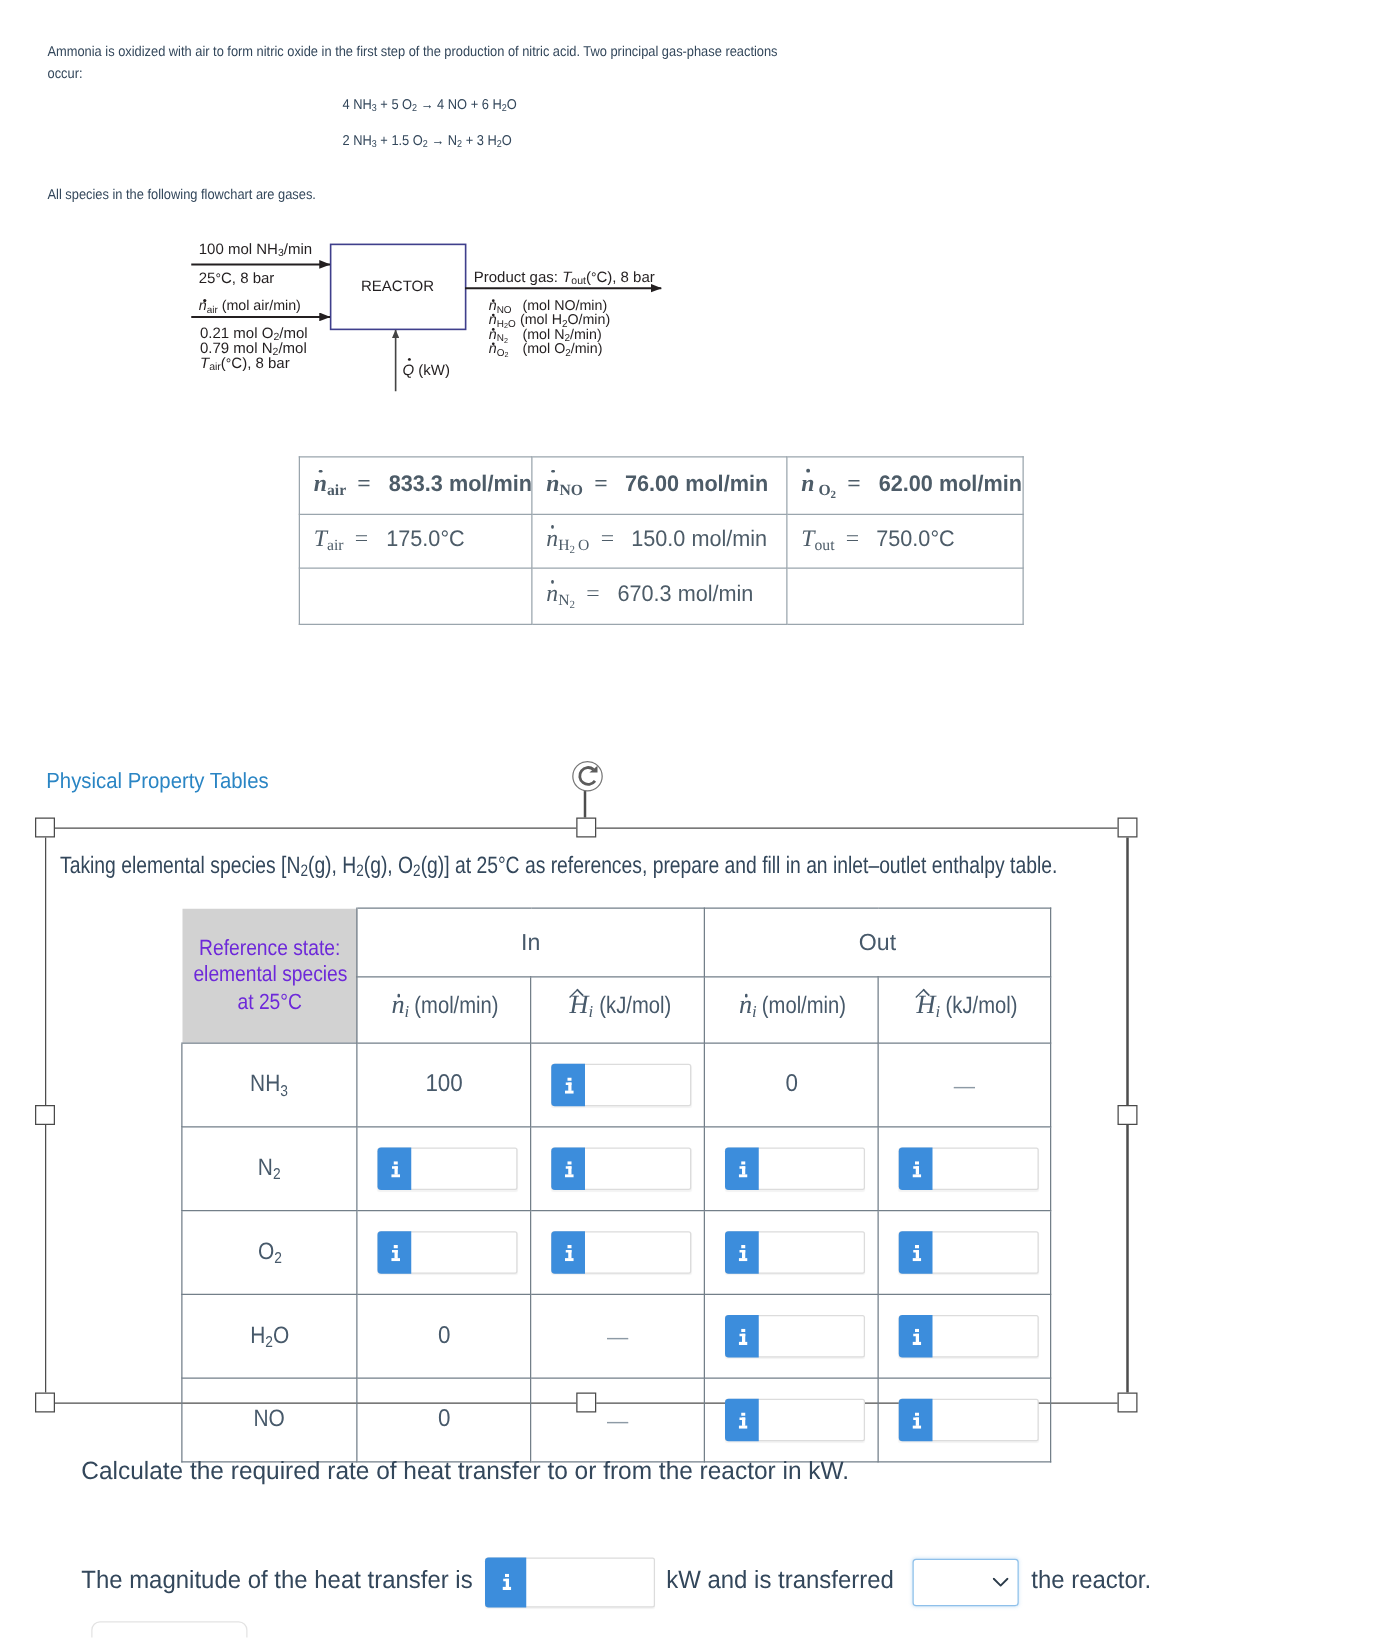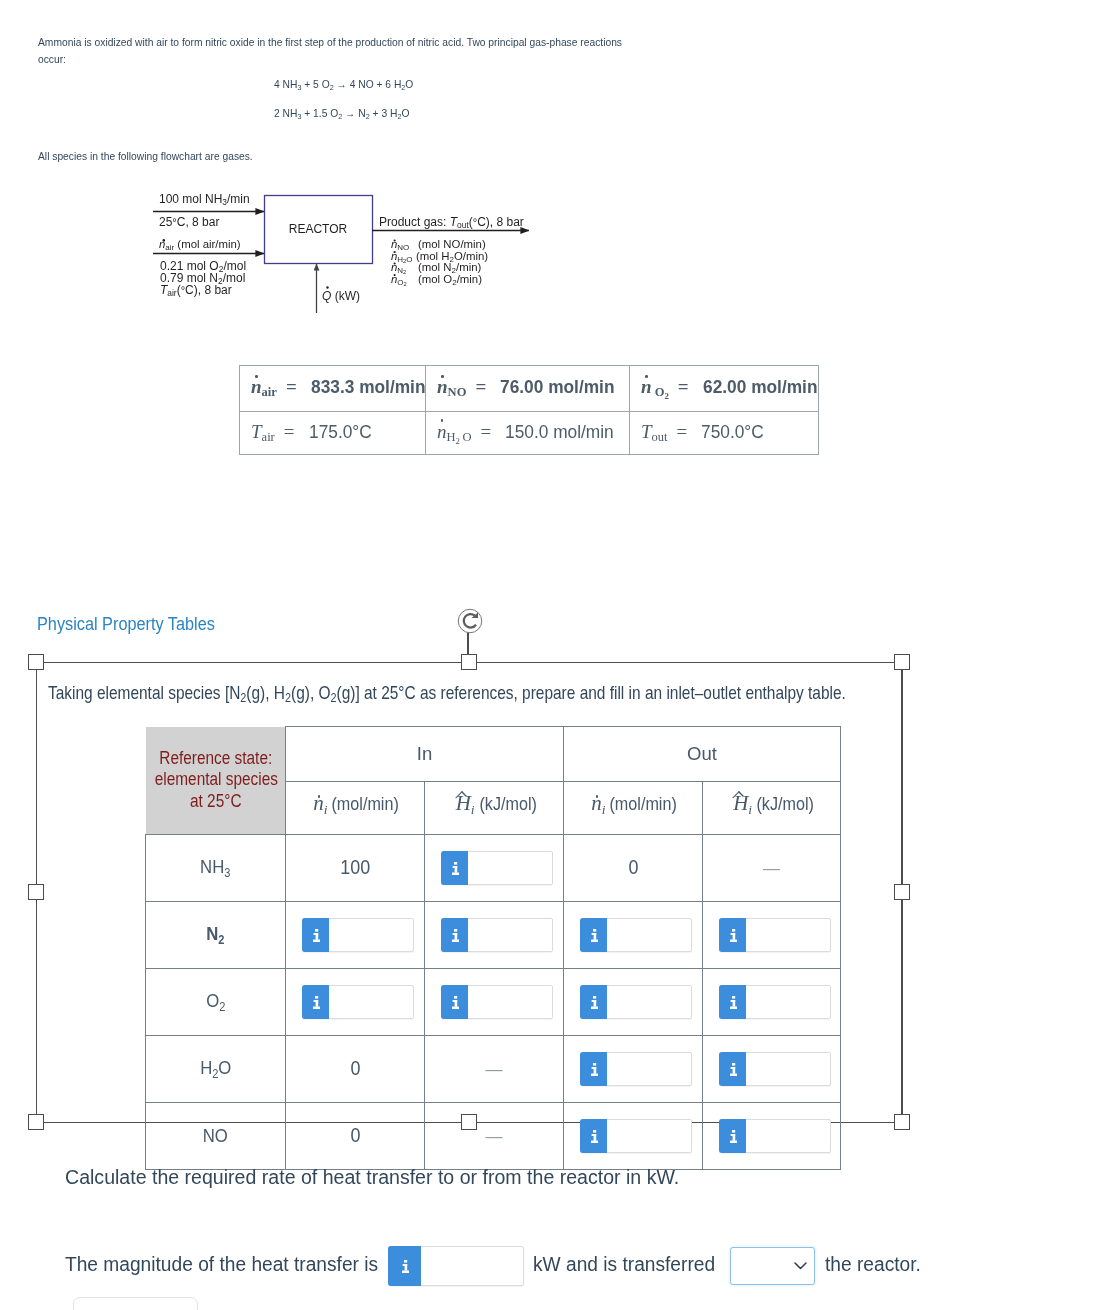--- a/index.html
+++ b/index.html
@@ -52,21 +52,21 @@
   
   .selh{position:absolute;height:1.8px;background:#4d4d4d;}
   .selv{position:absolute;width:1.8px;background:#4d4d4d;}
   .handle{position:absolute;width:16px;height:16px;background:#fff;border:1.5px solid #4a4a4a;box-sizing:border-box;}
 
   
   #enth{left:145px;top:726px;border-collapse:collapse;table-layout:fixed;width:695px;
         font-size:18.5px;color:#47596a;}
   #enth td{border:1.3px solid #737f89;text-align:center;vertical-align:middle;padding:16px;}
   #enth .refcell{background:#d2d2d2;text-align:center;padding:0;line-height:21.5px;
-        font-size:17.6px;border-top:none;border-left:none;color:#7f1d1d;}
+        font-size:17.6px;border-top:none;border-left:none;color:#6d28d9;}
   #enth .refcell div{transform:scaleX(0.875);white-space:nowrap;}
   .hdm{font-family:"Liberation Serif",serif;font-size:21px;}
   .hdu{font-size:19px;display:inline-block;transform:scaleX(0.85);transform-origin:0 50%;margin-right:-15px;}
   .hwrap{display:inline-block;white-space:nowrap;}
   #enth td.colhdr{padding-top:9px;}
   .sbs3{font-size:0.64em;vertical-align:-0.28em;}
   .dotn2{position:relative;display:inline-block;}
   .dotn2::before{content:"";position:absolute;left:42%;top:0.21em;width:2.4px;height:2.4px;
       border-radius:50%;background:#47596a;}
   .hatH{position:relative;display:inline-block;}
@@ -168,20 +168,25 @@
  <tbody>
       <tr>
         <td><span class="ms"><span class="dotn mi">n</span><span class="sbs">air</span></span><span class="eqs">=</span><span class="vals">833.3 mol/min</span></td>
         <td><span class="ms"><span class="dotn mi">n</span><span class="sbs">NO</span></span><span class="eqs">=</span><span class="vals">76.00 mol/min</span></td>
         <td><span class="ms"><span class="dotn mi">n</span><span class="sbs">&nbsp;O<span class="sbs2">2</span></span></span><span class="eqs">=</span><span class="vals">62.00 mol/min</span></td>
       </tr>
       <tr>
         <td><span class="ms"><span class="mi">T</span><span class="sbs">air</span></span><span class="eqs">=</span><span class="vals">175.0°C</span></td>
         <td><span class="ms"><span class="dotn mi">n</span><span class="sbs">H<span class="sbs2">2</span> O</span></span><span class="eqs">=</span><span class="vals">150.0 mol/min</span></td>
         <td><span class="ms"><span class="mi">T</span><span class="sbs">out</span></span><span class="eqs">=</span><span class="vals">750.0°C</span></td>
+      </tr>
+      <tr>
+        <td></td>
+        <td><span class="ms"><span class="dotn mi">n</span><span class="sbs">N<span class="sbs2">2</span></span></span><span class="eqs">=</span><span class="vals">670.3 mol/min</span></td>
+        <td></td>
       </tr>
     </tbody>
 </table>
 
 <div class="abs" id="ppt">Physical Property Tables</div>
 <div class="abs" id="selection">
   <div class="selh" style="left:35.5px;top:661.5px;width:866.5px;"></div>
   <div class="selh" style="left:35.5px;top:1121.5px;width:866.5px;"></div>
   <div class="selv" style="left:35.5px;top:661.5px;height:461px;"></div>
   <div class="selv" style="left:901px;top:661.5px;height:461px;"></div>
@@ -233,21 +238,21 @@
         <td><span class="numc">100</span></td>
         <td><span class="inbox"><span class="ibtn"><svg width="7" height="13" viewBox="0 0 70 130" aria-hidden="true">
                 <rect x="20" y="0" width="32" height="26" fill="#ffffff"></rect>
                 <rect x="6" y="40" width="46" height="20" fill="#ffffff"></rect>
                 <rect x="26" y="40" width="26" height="67" fill="#ffffff"></rect>
                 <rect x="0" y="105" width="70" height="25" fill="#ffffff"></rect>
               </svg></span></span></td>
         <td><span class="numc">0</span></td>
         <td><span class="dash">—</span></td>
       </tr>
-      <tr style="height: 54px; font-weight: bold;">
+      <tr style="height: 54px;">
         <td><span class="spc">N<sub>2</sub></span></td>
         <td><span class="inbox"><span class="ibtn"><svg width="7" height="13" viewBox="0 0 70 130" aria-hidden="true">
                 <rect x="20" y="0" width="32" height="26" fill="#ffffff"></rect>
                 <rect x="6" y="40" width="46" height="20" fill="#ffffff"></rect>
                 <rect x="26" y="40" width="26" height="67" fill="#ffffff"></rect>
                 <rect x="0" y="105" width="70" height="25" fill="#ffffff"></rect>
               </svg></span></span></td>
         <td><span class="inbox"><span class="ibtn"><svg width="7" height="13" viewBox="0 0 70 130" aria-hidden="true">
                 <rect x="20" y="0" width="32" height="26" fill="#ffffff"></rect>
                 <rect x="6" y="40" width="46" height="20" fill="#ffffff"></rect>

